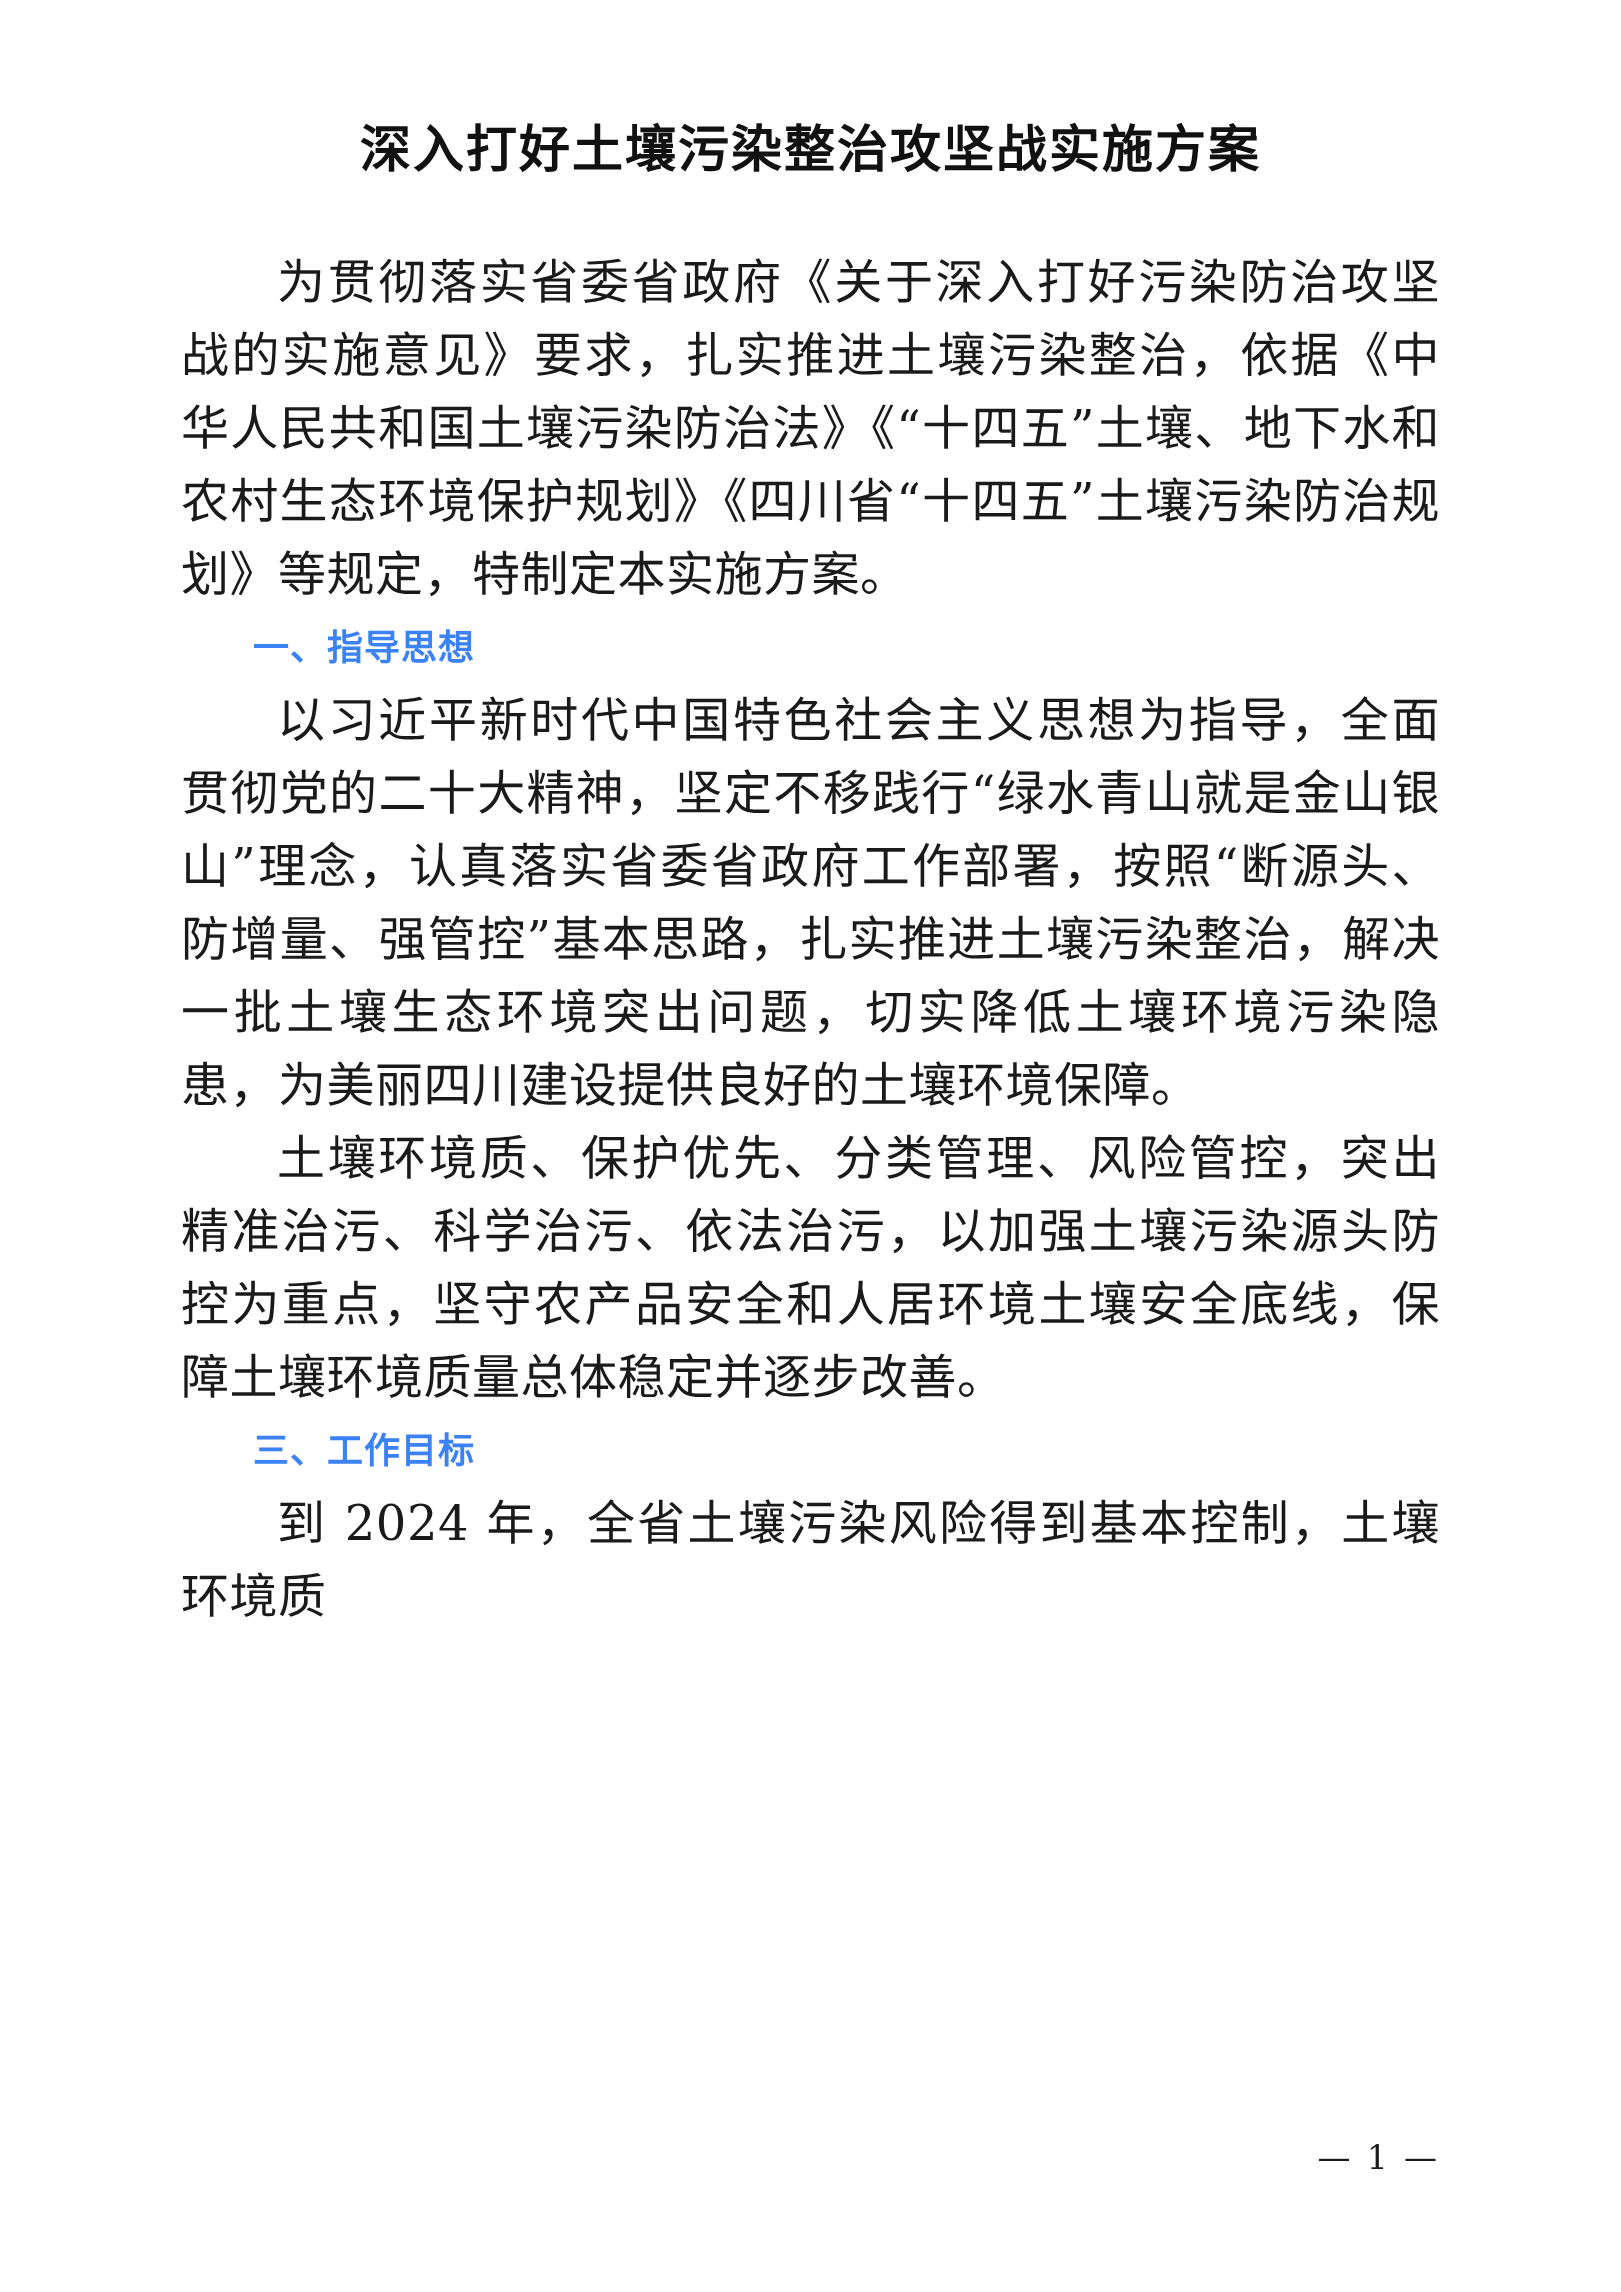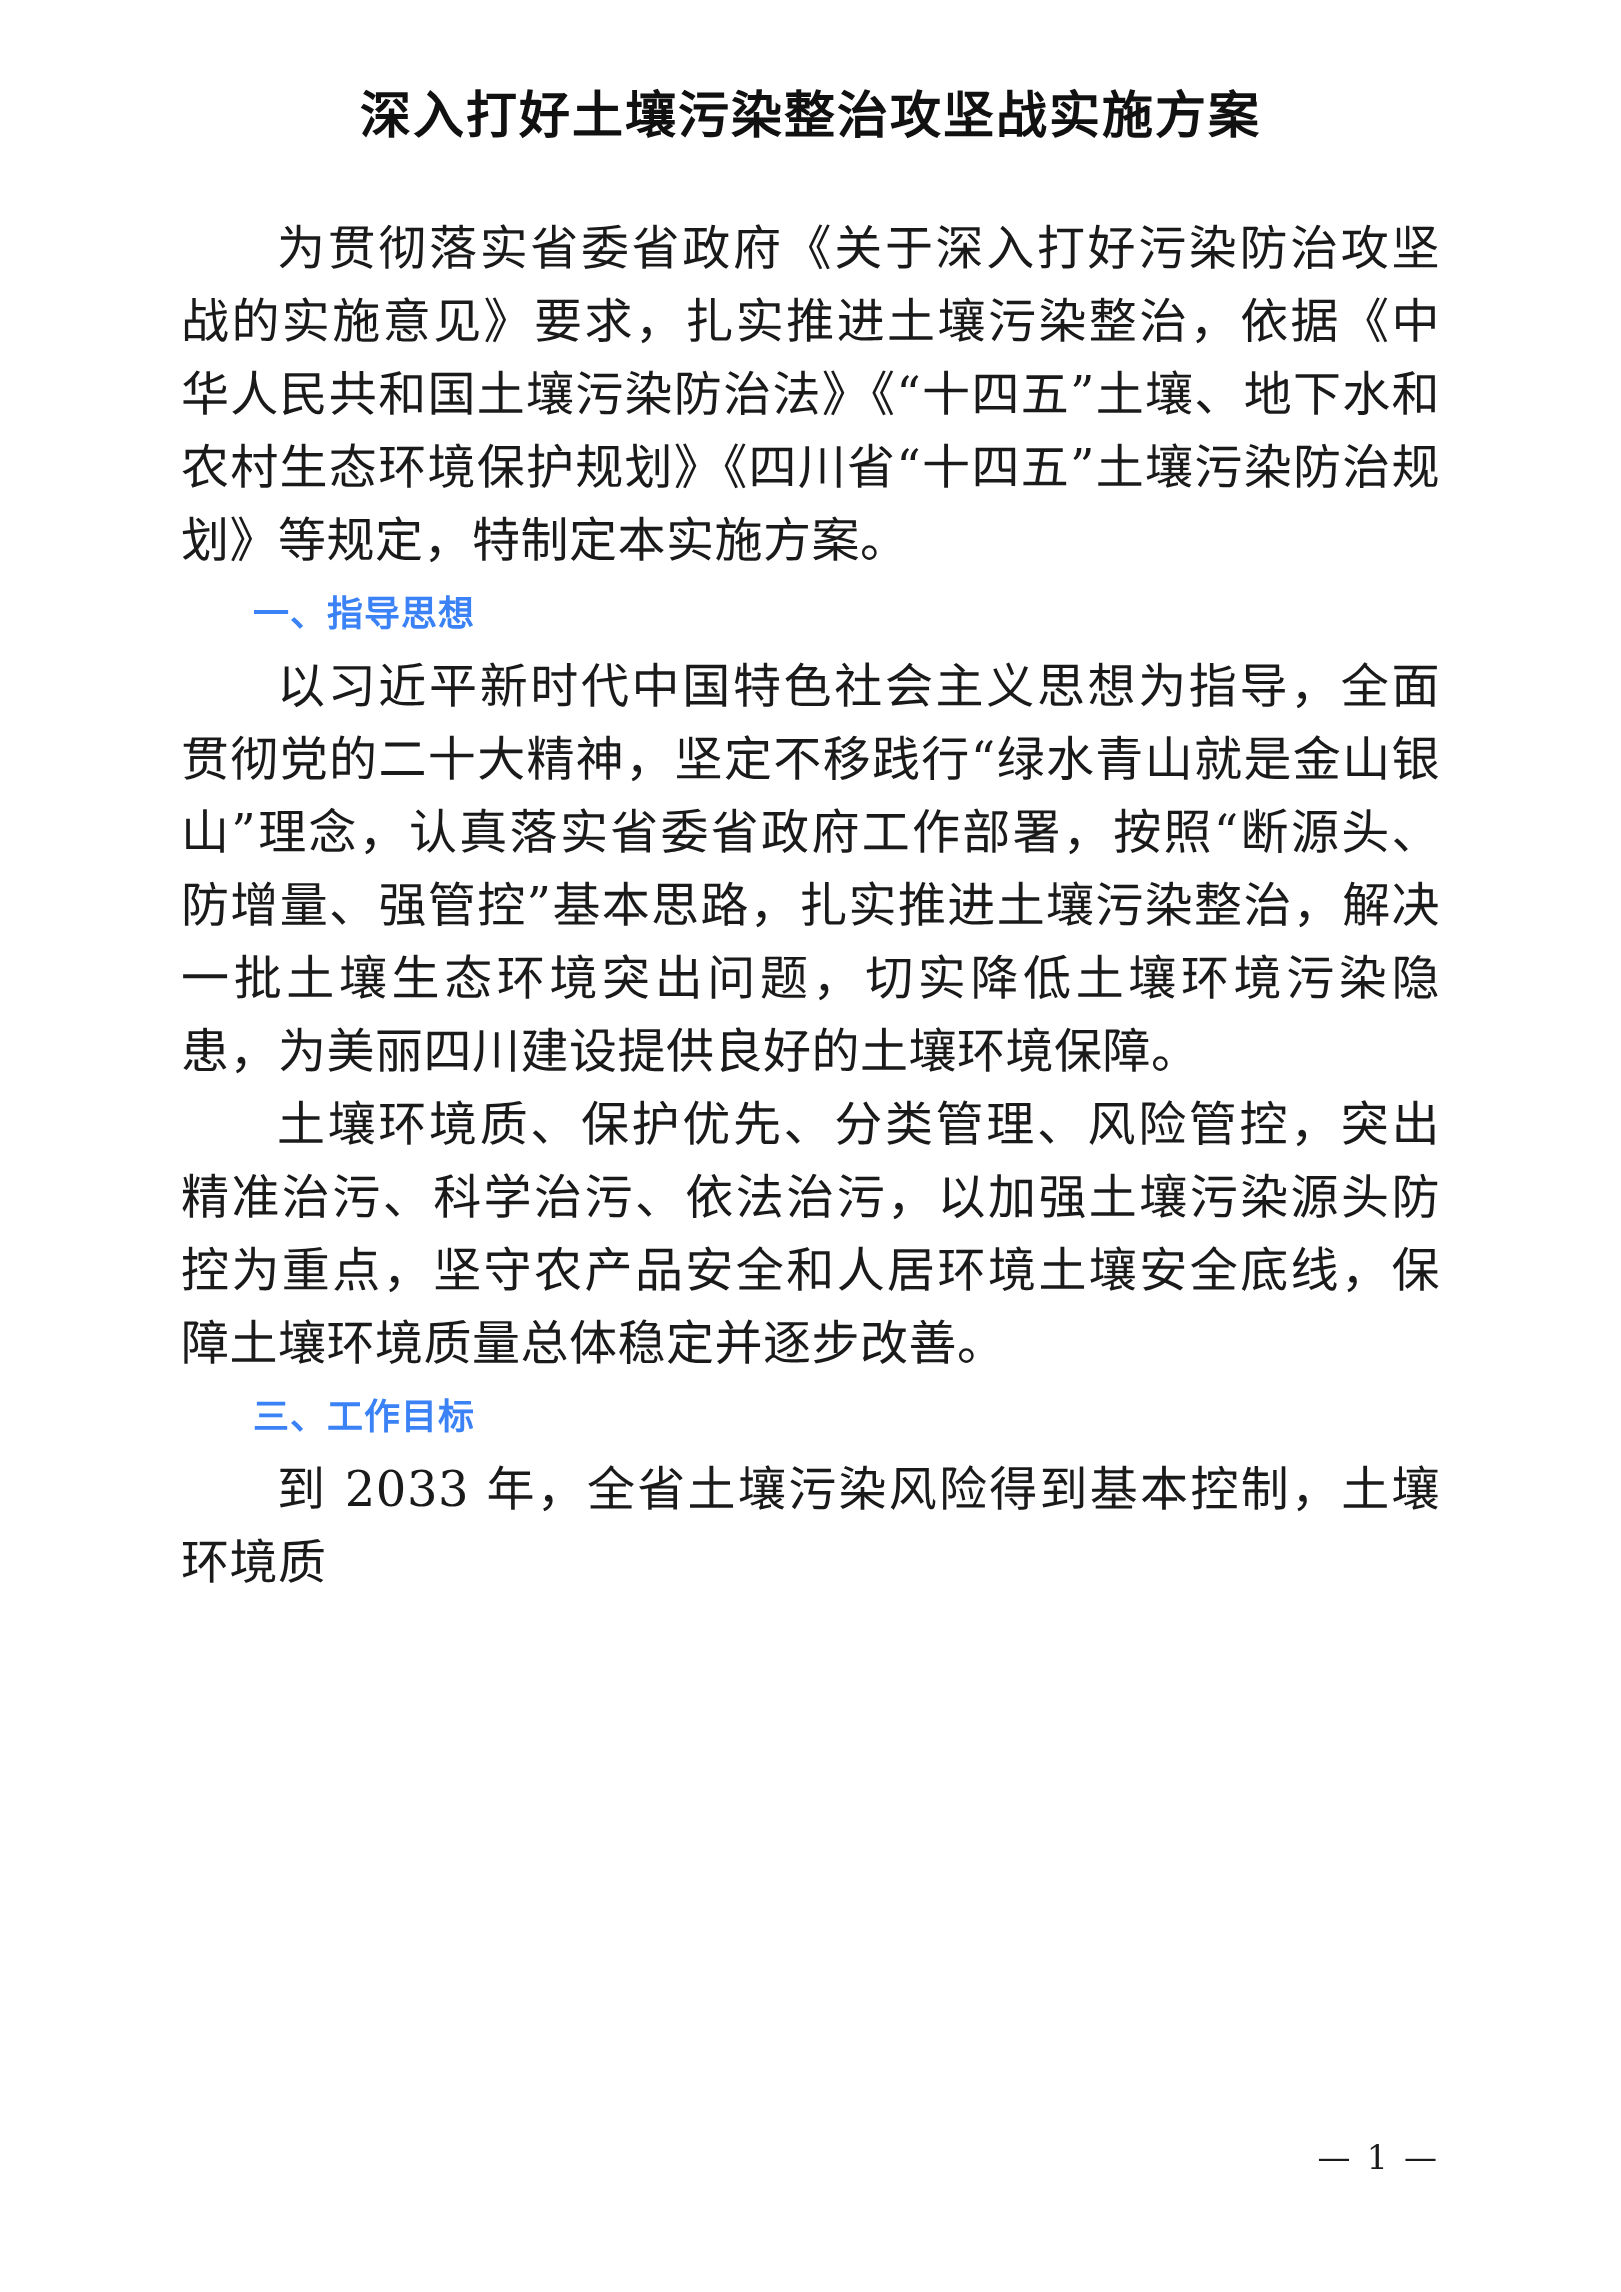--- a/index.html
+++ b/index.html
@@ -12,21 +12,21 @@
     font-family: "DejaVu Serif", "Liberation Serif", serif;
     color: #1a1a1a;
   }
   .page {
     position: relative;
     width: 1621px;
     height: 2293px;
     margin: 0 auto;
     background: #ffffff;
     box-sizing: border-box;
-    padding: 80px 181px 0 181px;
+    padding: 114px 181px 0 181px;
     overflow: hidden;
   }
   .doc-title {
     text-align: center;
     font-size: 51px;
     font-weight: bold;
     letter-spacing: 2px;
     line-height: 1.4;
     margin: 0 0 61px 0;
     font-family: "DejaVu Serif", "Liberation Serif", serif;
@@ -73,18 +73,18 @@
 
   <p class="section-heading">一、指导思想</p>
 
   <p class="para">以习近平新时代中国特色社会主义思想为指导，全面贯彻党的二十大精神，坚定不移践行“绿水青山就是金山银山”理念，认真落实省委省政府工作部署，按照“断源头、防增量、强管控”基本思路，扎实推进土壤污染整治，解决一批土壤生态环境突出问题，切实降低土壤环境污染隐患，为美丽四川建设提供良好的土壤环境保障。</p>
 
 
   <p class="para">土壤环境质、保护优先、分类管理、风险管控，突出精准治污、科学治污、依法治污，以加强土壤污染源头防控为重点，坚守农产品安全和人居环境土壤安全底线，保障土壤环境质量总体稳定并逐步改善。</p>
 
   <p class="section-heading">三、工作目标</p>
 
-  <p class="para">到 2033 年，全省土壤污染风险得到基本控制，土壤环境质</p>
+  <p class="para">到 2024 年，全省土壤污染风险得到基本控制，土壤环境质</p>
 
   <div class="page-number">— 1 —</div>
 
 </div>
 
 
 </body></html>

